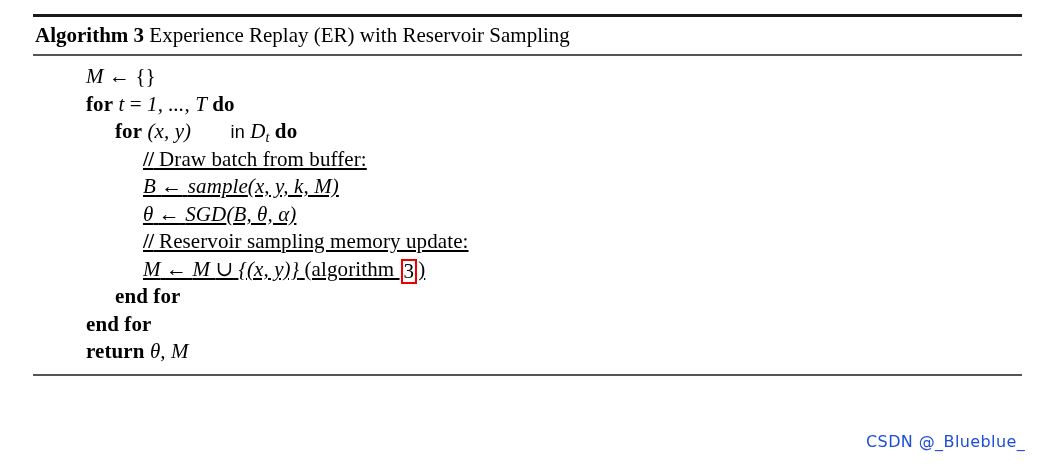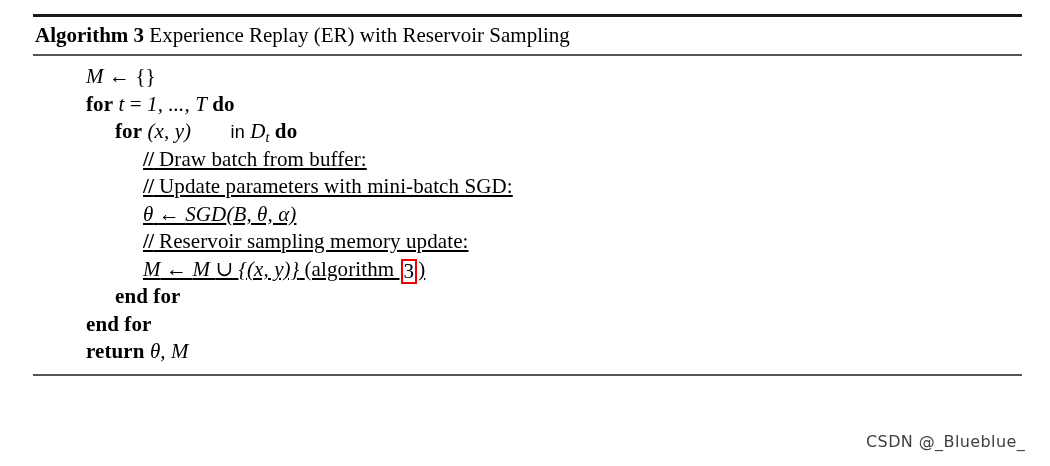--- a/index.html
+++ b/index.html
@@ -123,21 +123,21 @@
   }
 
   
   .watermark {
     position: absolute;
     left: 866px;
     top: 432px;
     font-family: "DejaVu Sans", "Liberation Sans", sans-serif;
     font-size: 16px;
     letter-spacing: 0.4px;
-    color: #404040;
+    color: #1d4ed8;
     white-space: nowrap;
     user-select: none;
   }
 </style>
 </head>
 <body>
 
 <div class="algorithm-float">
 
   <div class="rule-top"></div>
@@ -171,25 +171,26 @@
       <span class="tt">in</span>
       <span class="mathit">D</span><span class="sub">t</span>
       <span class="kw">do</span>
     </div>
 
     <div class="code-line ind4 comment">
       <span class="slashes">//</span>
       <span>Draw batch from buffer:</span>
     </div>
 
-
-    <div class="code-line ind4 comment">
-      <span class="slashes">//</span>
-      <span>Update parameters with mini-batch SGD:</span>
-    </div>
+    <div class="code-line ind4">
+      <span class="mathit">B</span>
+      <span class="sym">←</span>
+      <span class="mathit">sample</span><span class="mathit">(x, y, k, M)</span>
+    </div>
+
 
     <div class="code-line ind4">
       <span class="mathit">θ</span>
       <span class="sym">←</span>
       <span class="mathit">SGD</span><span class="mathit">(B, θ, α)</span>
     </div>
 
     <div class="code-line ind4 comment">
       <span class="slashes">//</span>
       <span>Reservoir sampling memory update:</span>

